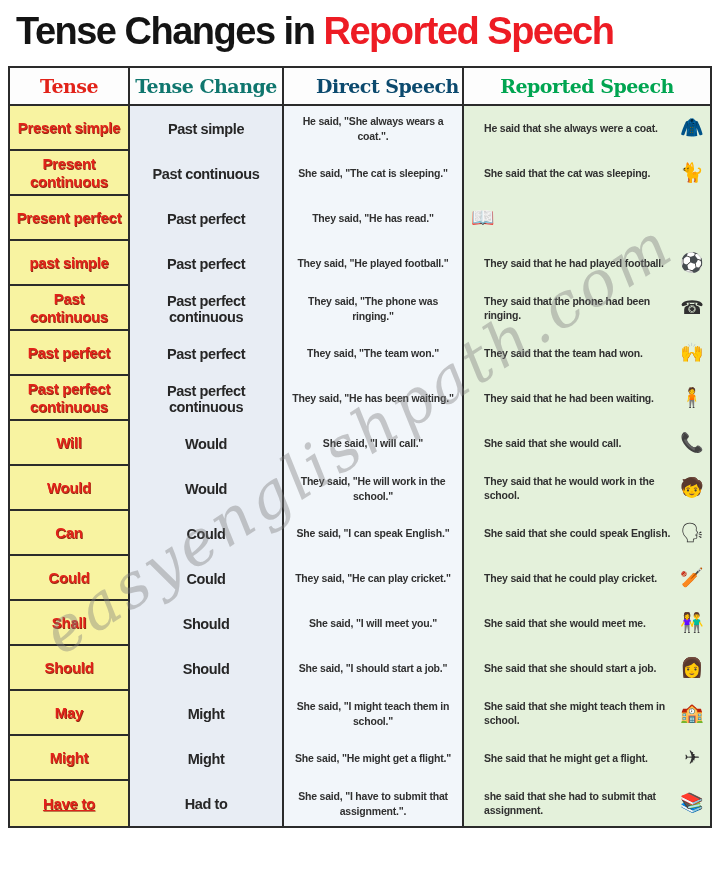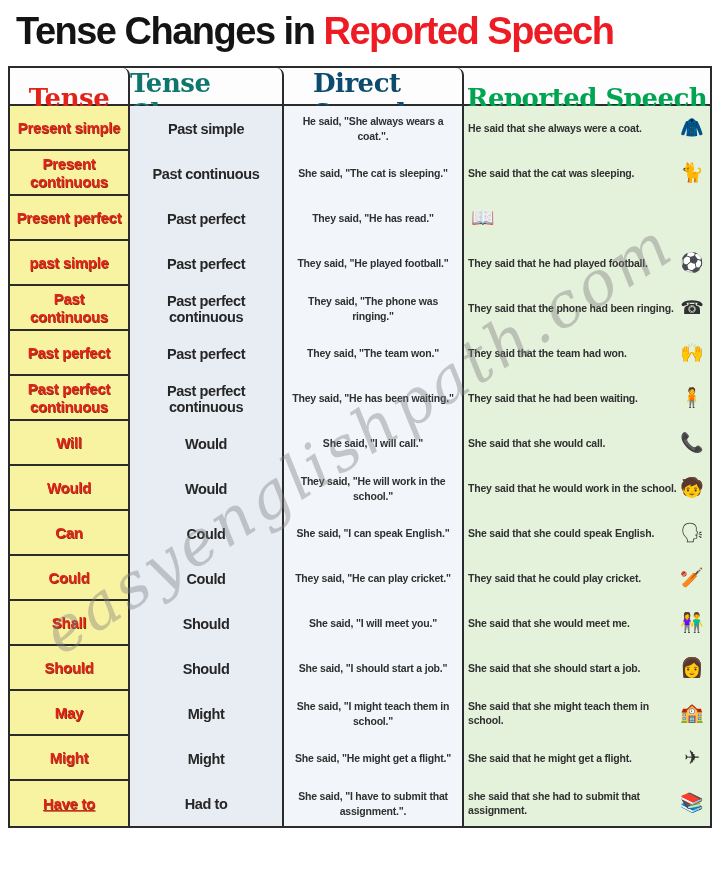--- a/index.html
+++ b/index.html
@@ -14,42 +14,42 @@
   .title .t-black { color:#141414; }
   .title .t-red   { color:#ed1c24; }
 
   
   .gtable { position:absolute; left:8px; top:66px; width:704px;
             border:2px solid #2b2b2b; background:#fff; }
 
   .hrow { display:grid; grid-template-columns:120px 154px 180px 246px;
           height:38px; border-bottom:2px solid #2b2b2b; background:#fdfdfd; }
   .hcell { display:flex; align-items:center; justify-content:center;
-           font-family:"DejaVu Serif", serif; font-weight:700; font-size:26px;
-           border-right:2px solid #2b2b2b; letter-spacing:-0.5px;border-radius:7px; }
+           font-family:"DejaVu Serif", serif; font-weight:700; font-size:19px;
+           border-right:2px solid #2b2b2b; letter-spacing:-0.5px; }
   .hcell:last-child { border-right:none; }
 
   .row { display:grid; grid-template-columns:120px 154px 180px 246px;
          min-height:45px; }
   .cell { display:flex; align-items:center; justify-content:center;
           text-align:center; padding:2px 3px; }
   .c1 { background:#f8f3a1; border-right:2px solid #2b2b2b;
         border-bottom:2px solid #2b2b2b;
         color:#e2231a; font-weight:700; font-size:15px; line-height:1.15;
         text-shadow:0.6px 0.6px 0 #8e2a12; letter-spacing:-0.3px; }
   .row:last-child .c1 { border-bottom:none;text-decoration:underline; }
   .c2 { background:#e8edf4; border-right:2px solid #2b2b2b;
         color:#262626; font-weight:700; font-size:14.5px; letter-spacing:-0.4px; }
   .c3 { background:#f2f6fa; border-right:2px solid #2b2b2b;
         color:#303030; font-weight:700; font-size:10.5px; line-height:1.35;
         letter-spacing:-0.2px; }
   .c4 { background:#e4f1db; justify-content:flex-start; text-align:left;
         color:#303030; font-weight:700; font-size:10.5px; line-height:1.3;
         padding-left:4px; letter-spacing:-0.2px; }
-  .c4 .rep-text { flex:1 1 auto; }
+  .c4 .rep-text { flex:1 1 auto;margin-left:16px; }
   .c4 .icon { flex:0 0 30px; width:30px; text-align:center; font-size:19px;
               font-weight:400; filter:saturate(1.2); }
 
   
   .watermark { position:absolute; left:50%; top:438px; z-index:6;
                transform:translate(-50%,-50%) rotate(-33deg);
                font-family:"DejaVu Serif", serif; font-style:italic;
                font-size:62px; letter-spacing:4px; white-space:nowrap;
                color:rgba(125,125,125,0.40); pointer-events:none; }
 </style>

